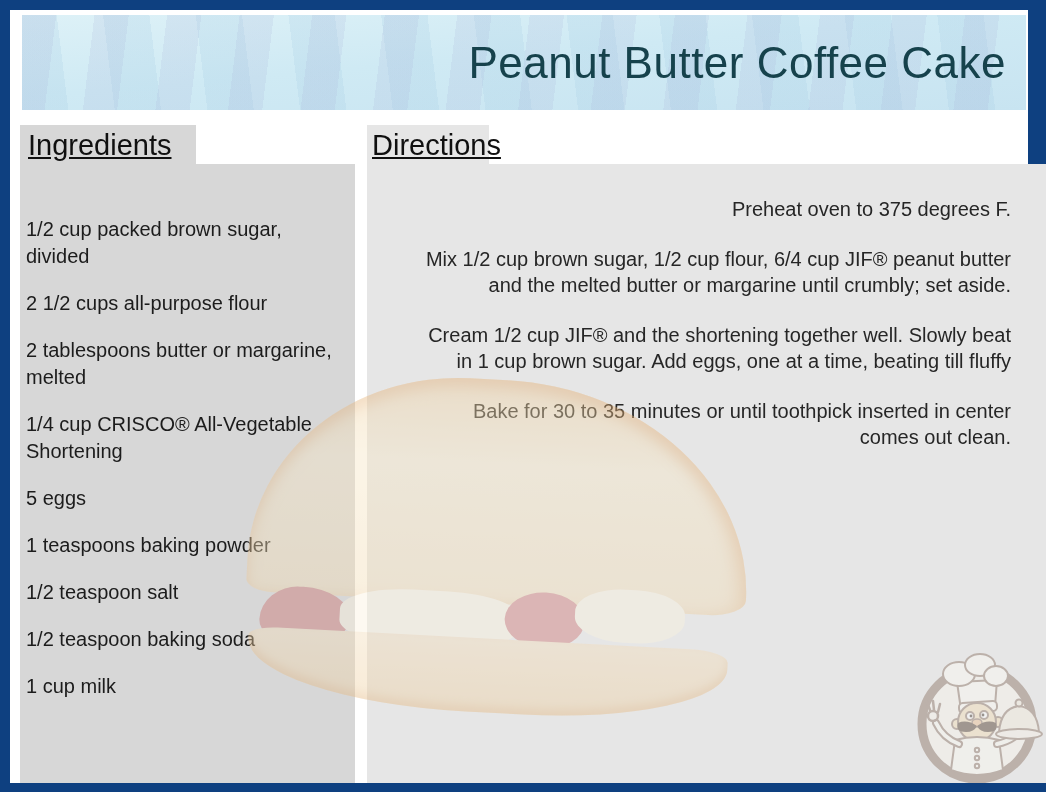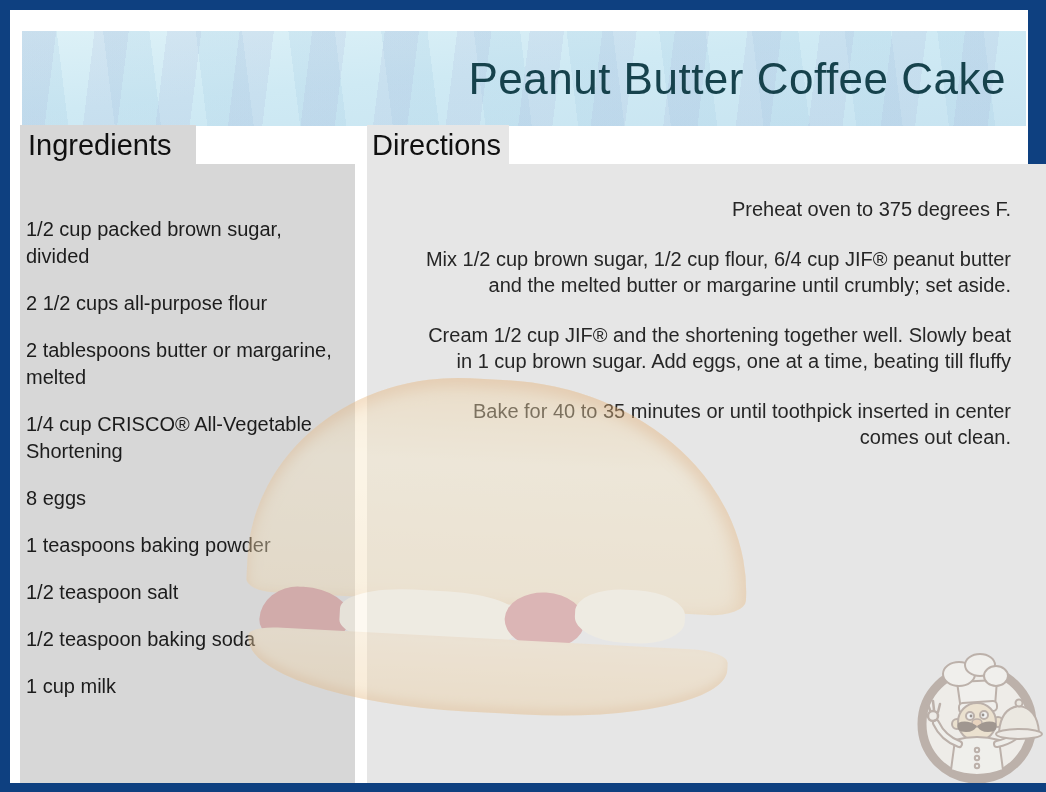--- a/index.html
+++ b/index.html
@@ -7,28 +7,28 @@
   body{position:relative;background:var(--border,#0e4080);}
   .page{position:absolute;left:10px;top:10px;width:1018px;height:773px;background:#ffffff;}
 
   
   .header{position:absolute;left:12px;top:5px;width:1004px;height:95px;
     box-sizing:border-box;display:flex;align-items:center;justify-content:flex-end;
     padding-right:20px;
     background:
       repeating-linear-gradient(97deg, rgba(168,178,216,.18) 0 34px, rgba(255,255,255,0) 34px 72px),
       repeating-linear-gradient(83deg, rgba(160,200,225,.20) 0 46px, rgba(255,255,255,0) 46px 92px),
-      linear-gradient(175deg, var(--header-bg-light,#ddf1f7) 0%, #cfeaf4 45%, var(--header-bg-dark,#c8e4f1) 100%); margin-top: 16px;}
+      linear-gradient(175deg, var(--header-bg-light,#ddf1f7) 0%, #cfeaf4 45%, var(--header-bg-dark,#c8e4f1) 100%);}
   .title{font-size:44px;color:var(--title-text,#16424c);letter-spacing:.5px;}
 
   
   .heading-box{position:absolute;top:115px;height:39px;line-height:40px;
-    font-size:29px;color:#101010;box-sizing:border-box;}
+    font-size:29px;color:#101010;box-sizing:border-box;text-decoration:underline;}
   .hb-ing{left:10px;width:176px;background:var(--left-panel,#d7d7d7);padding-left:8px;}
-  .hb-dir{left:357px;width:142px;background:var(--right-panel,#e6e6e6);padding-left:5px;}
+  .hb-dir{left:357px;width:122px;background:var(--right-panel,#e6e6e6);padding-left:5px;}
 
   
   .panel{position:absolute;top:154px;bottom:0;box-sizing:border-box;z-index:1;}
   .panel-ing{left:10px;width:335px;background:var(--left-panel,#d7d7d7);padding:32px 4px 0 6px;}
   .panel-dir{left:357px;width:721px;background:var(--right-panel,#e6e6e6);padding:32px 0 0 4px;text-align:right;}
   .ing-item{font-size:20px;line-height:27px;color:var(--body-text,#1c1c1c);white-space:pre-line;margin-top:20px;}
   .step{font-size:20px;line-height:26px;color:#262626;white-space:pre-line;
     margin:0 0 24px 0;width:640px;}
 
   
@@ -71,36 +71,36 @@
 
   <div class="panel panel-ing">
     <div>
         <div class="ing-item">1/2 cup packed brown sugar,
 divided</div>
         <div class="ing-item">2 1/2 cups all-purpose flour</div>
         <div class="ing-item">2 tablespoons butter or margarine,
 melted</div>
         <div class="ing-item">1/4 cup CRISCO® All-Vegetable
 Shortening</div>
-        <div class="ing-item">8 eggs</div>
+        <div class="ing-item">5 eggs</div>
         <div class="ing-item">1 teaspoons baking powder</div>
         <div class="ing-item">1/2 teaspoon salt</div>
         <div class="ing-item">1/2 teaspoon baking soda</div>
         <div class="ing-item">1 cup milk</div>
       </div>
   </div>
 
   <div class="panel panel-dir">
     <div>
         <div class="step">Preheat oven to 375 degrees F.</div>
         <div class="step">Mix 1/2 cup brown sugar, 1/2 cup flour, 6/4 cup JIF® peanut butter
 and the melted butter or margarine until crumbly; set aside.</div>
         <div class="step">Cream 1/2 cup JIF® and the shortening together well. Slowly beat
 in 1 cup brown sugar. Add eggs, one at a time, beating till fluffy</div>
-        <div class="step">Bake for 40 to 35 minutes or until toothpick inserted in center
+        <div class="step">Bake for 30 to 35 minutes or until toothpick inserted in center
 comes out clean.</div>
       </div>
   </div>
 
   <div class="cake">
     <div class="cake-top"></div>
     <div class="cake-jam-left"></div>
     <div class="cake-cream-left"></div>
     <div class="cake-jam-right"></div>
     <div class="cake-cream-right"></div>

